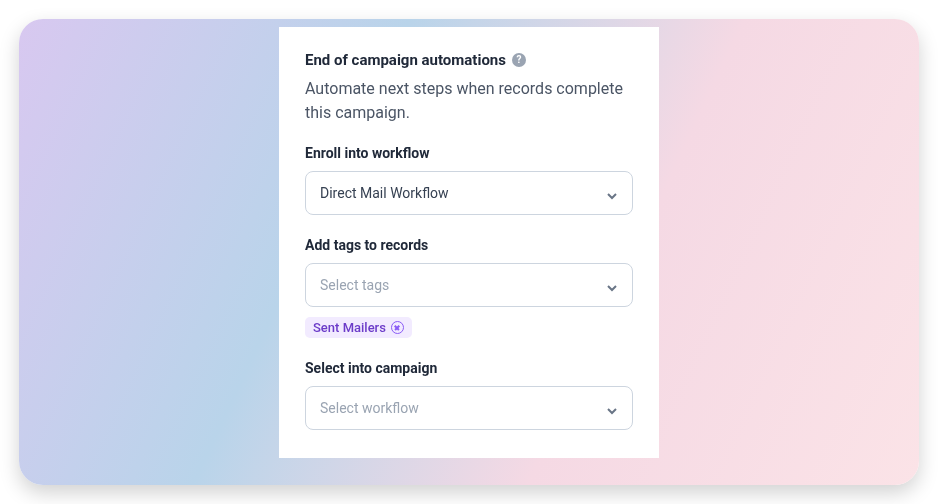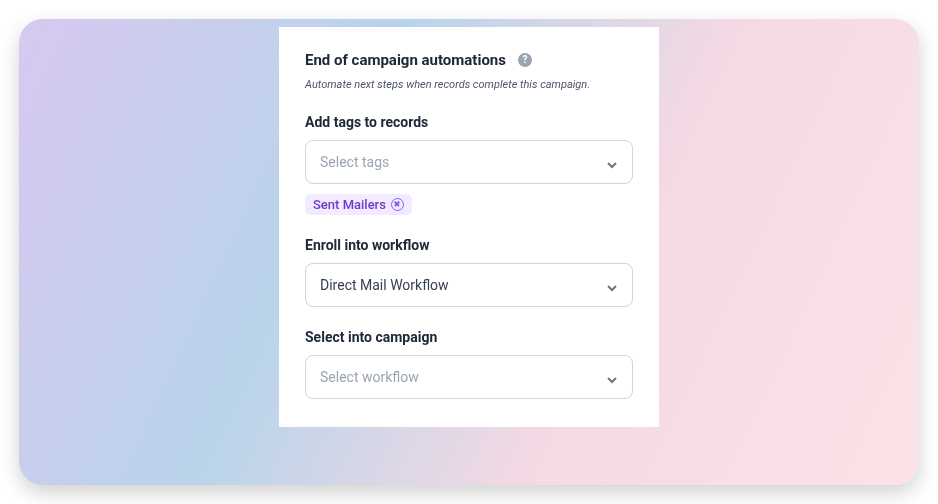--- a/index.html
+++ b/index.html
@@ -29,21 +29,21 @@
       overflow: hidden;
     }
     .card {
       background: #ffffff;
       width: 380px;
       padding: 24px 26px 28px 26px;
     }
     .card-header {
       display: flex;
       align-items: center;
-      gap: 12px;
+      gap: 6px;
       margin-bottom: 8px;
     }
     .card-title {
       font-size: 15px;
       font-weight: 700;
       color: #202939;
     }
     .help-icon {
       width: 14px;
       height: 14px;
@@ -51,25 +51,24 @@
       background: #9aa4b2;
       color: #fff;
       font-size: 10px;
       font-weight: 700;
       display: flex;
       align-items: center;
       justify-content: center;
       line-height: 1;
     }
     .card-description {
-      font-size: 11px;
+      font-size: 16px;
       color: #4b5565;
       line-height: 1.5;
       margin-bottom: 20px;
-      font-style: italic;
     }
     .field {
       margin-bottom: 22px;
     }
     .field-label {
       font-size: 14px;
       font-weight: 700;
       color: #202939;
       margin-bottom: 10px;
       display: block;
@@ -149,51 +148,51 @@
 
 <div class="backdrop">
   <div class="card">
 
     <div class="card-header">
       <div class="card-title">End of campaign automations</div>
       <div class="help-icon">?</div>
     </div>
 
     <div class="card-description">Automate next steps when records complete this campaign.</div>
+
+    <div class="field">
+      <div class="field-label">Enroll into workflow</div>
+      <div class="select">
+        <span class="select-value">Direct Mail Workflow</span>
+        <span class="chevron">
+          <svg viewBox="0 0 12 12">
+              <polyline points="2,4 6,8 10,4"></polyline>
+            </svg>
+        </span>
+      </div>
+    </div>
 
     <div class="field">
       <div class="field-label">Add tags to records</div>
       <div class="select">
         <span class="select-placeholder">Select tags</span>
         <span class="chevron">
           <svg viewBox="0 0 12 12">
               <polyline points="2,4 6,8 10,4"></polyline>
             </svg>
         </span>
       </div>
       <div class="tags-row">
         <div class="tag">
           <span>Sent Mailers</span>
           <span class="tag-remove"></span>
         </div>
       </div>
     </div>
 
-    <div class="field">
-      <div class="field-label">Enroll into workflow</div>
-      <div class="select">
-        <span class="select-value">Direct Mail Workflow</span>
-        <span class="chevron">
-          <svg viewBox="0 0 12 12">
-              <polyline points="2,4 6,8 10,4"></polyline>
-            </svg>
-        </span>
-      </div>
-    </div>
-
     <div class="field" style="margin-bottom:0">
       <div class="field-label">Select into campaign</div>
       <div class="select">
         <span class="select-placeholder">Select workflow</span>
         <span class="chevron">
           <svg viewBox="0 0 12 12">
               <polyline points="2,4 6,8 10,4"></polyline>
             </svg>
         </span>
       </div>

